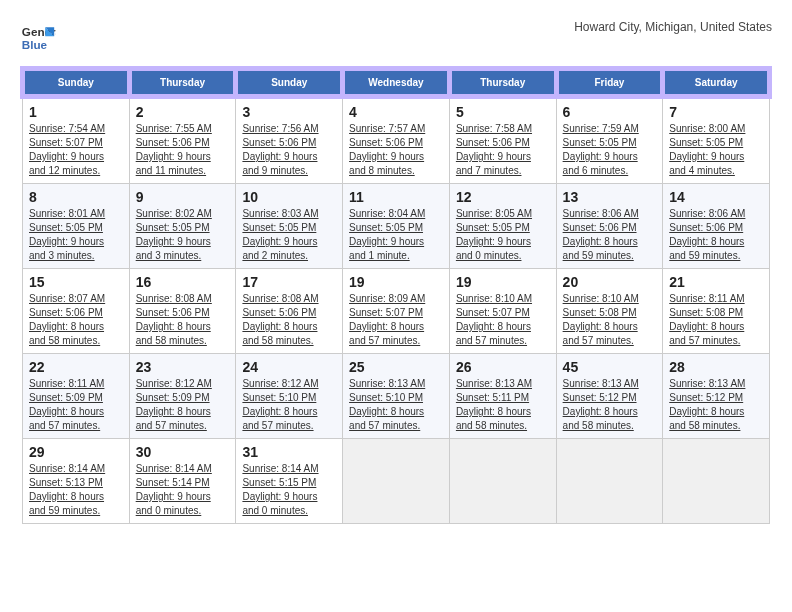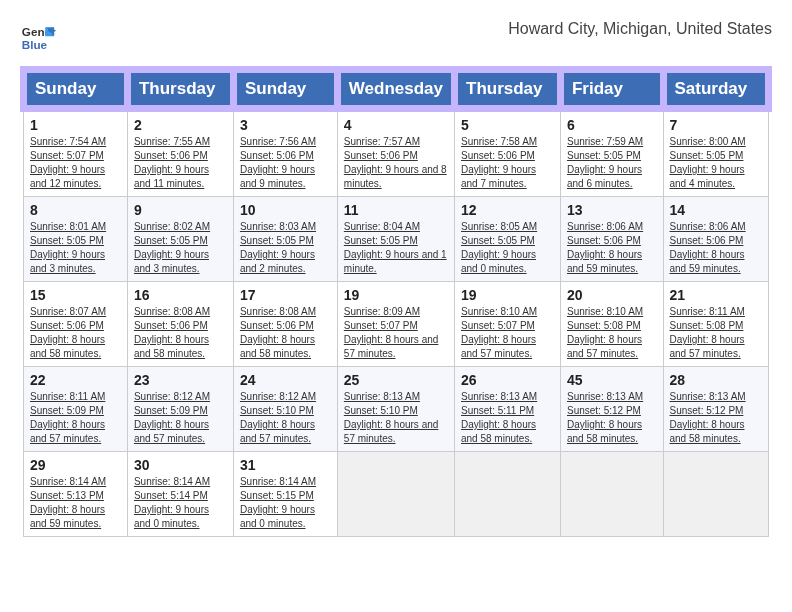--- a/index.html
+++ b/index.html
@@ -28,37 +28,37 @@
     .title-area {
       text-align: right;
     }
     .main-title {
       font-size: 36px;
       font-weight: bold;
       color: #222;
       line-height: 1.1;
     }
     .sub-title {
-      font-size: 16px;
+      font-size: 12px;
       color: #444;
       margin-left: 16px;
     }
     .calendar {
       width: 100%;
       border-collapse: collapse;
       font-size: 11px;
     }
     .calendar thead tr th {
       background-color: #3d6db5;
       color: #fff;
-      font-size: 17px;
+      font-size: 10px;
       font-weight: bold;
-      text-align: left;
+      text-align: center;
       padding: 6px 8px;
-      border: 7px solid #c4b5fd;
+      border: 5px solid #c4b5fd;
     }
     .calendar tbody tr td {
       border: 1px solid #ccc;
       vertical-align: top;
       padding: 5px 6px;
       width: 107px;
       min-height: 80px;
       background: #fff;
     }
     .calendar tbody tr:nth-child(even) td {

